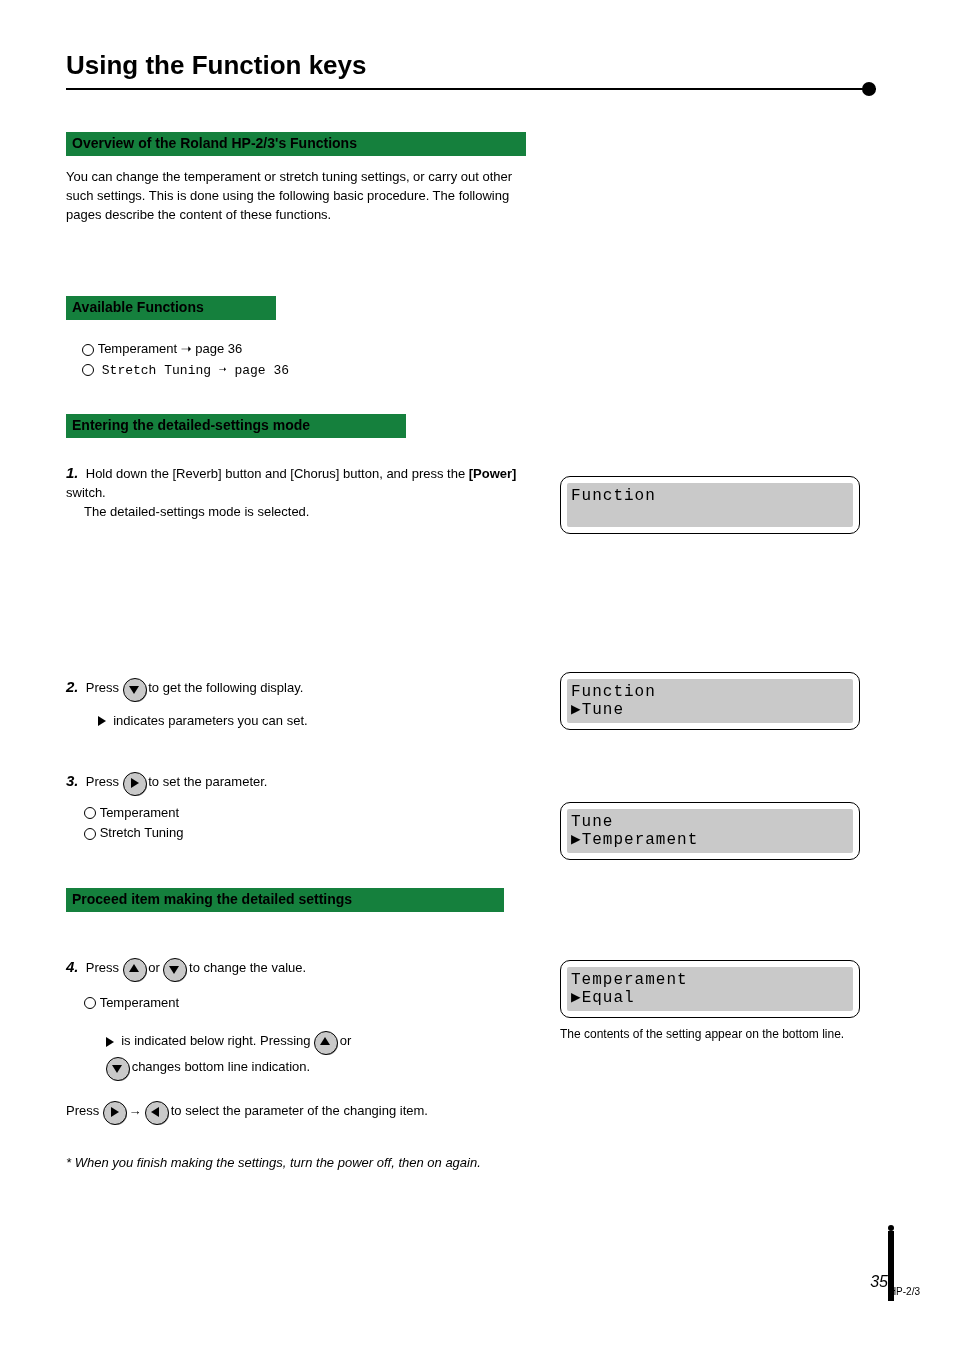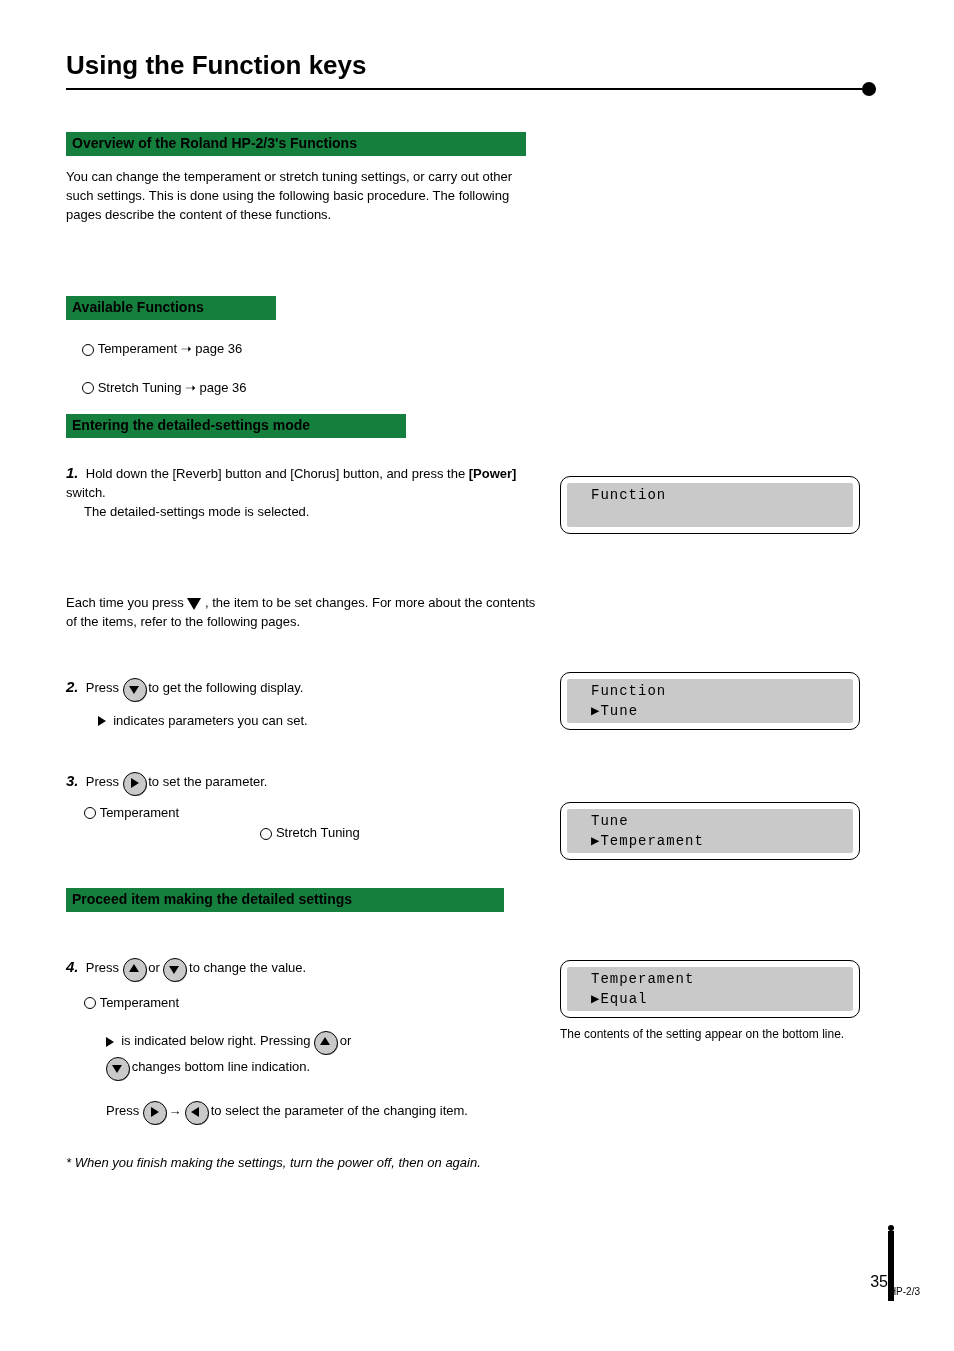--- a/index.html
+++ b/index.html
@@ -156,40 +156,41 @@
   }
   .lcd-inner {
     background: #c9c9c9;
     width: 100%;
     height: 100%;
     border-radius: 2px;
     position: relative;
   }
   .lcd-line1, .lcd-line2 {
     position: absolute;
-    left: 24px;
+    left: 4px;
     font-family: "Courier New", monospace;
-    font-size: 14px;
+    font-size: 16px;
     letter-spacing: 1px;
   }
   .lcd-line1 { top: 4px; }
   .lcd-line2 { bottom: 4px; }
   .right-body {
     position: absolute;
     left: 560px;
     width: 300px;
     font-size: 12px;
     line-height: 1.4;
   }
   .step-row { position: absolute; left: 66px; }
   .pagenum {
     position: absolute;
     right: 66px;
     bottom: 60px;
     font-size: 16px;
+    font-style: italic;
   }
   .thumb-tab {
     position: absolute;
     right: 60px;
     bottom: 50px;
     width: 6px;
     height: 70px;
     background: #000;
   }
   .thumb-tab::before {
@@ -223,21 +224,21 @@
   </div>
   <div class="body" style="position:absolute; top:168px; left:66px; width:460px;">You can change the temperament or stretch tuning settings, or carry out other such settings. This is done using the following basic procedure. The following pages describe the content of these functions.</div>
 
   <div class="section" style="top:296px;">
     <div class="sec-bar" style="width:210px;">
       <div class="sec-label" style="left:6px;">Available Functions</div>
     </div>
   </div>
   <div style="position:absolute; top:340px; left:82px;" class="body">
     <div><span class="circ"></span>&nbsp;<span>Temperament ➝ page 36</span></div>
-    <div style="margin-top:20px;"><span class="circ"></span>&nbsp;<span>Stretch Tuning ➝ page 36</span></div>
+    <div style="margin-top:3px;font-family:Liberation Mono, monospace;"><span class="circ"></span>&nbsp;<span>Stretch Tuning ➝ page 36</span></div>
   </div>
 
   <div class="section" style="top:414px;">
     <div class="sec-bar" style="width:340px;">
       <div class="sec-label" style="left:6px;">Entering the detailed-settings mode</div>
     </div>
   </div>
   <div class="step-row body" style="top:462px; width:470px;">
     <span class="bullet-num">1.</span>
     &nbsp;<span>Hold down the [Reverb] button and [Chorus] button, and press the </span>
@@ -246,25 +247,20 @@
     <div style="margin-top:0; margin-left:18px;">The detailed-settings mode is selected.</div>
   </div>
 
   <div class="lcd" style="top:476px;">
     <div class="lcd-inner">
       <div class="lcd-line1">Function</div>
       <div class="lcd-line2"></div>
     </div>
   </div>
 
-  <div class="body" style="position:absolute; top:594px; left:66px; width:470px;">
-    <span>Each time you press </span>
-    <span class="tri-down"></span>
-    <span>, the item to be set changes. For more about the contents of the items, refer to the following pages.</span>
-  </div>
 
   <div class="step-row body" style="top:676px; width:470px;">
     <span class="bullet-num">2.</span>
     &nbsp;<span>Press </span>
     <span class="btn"><span class="shadow"></span><span class="face"></span><span class="glyph down"></span></span>
     <span> to get the following display.</span>
     <div style="margin-top:12px; margin-left:32px;">
       <span class="tri-right-sm"></span>
       &nbsp;<span>indicates parameters you can set.</span>
     </div>
@@ -276,21 +272,21 @@
     </div>
   </div>
 
   <div class="step-row body" style="top:770px; width:470px;">
     <span class="bullet-num">3.</span>
     &nbsp;<span>Press </span>
     <span class="btn"><span class="shadow"></span><span class="face"></span><span class="glyph right"></span></span>
     <span> to set the parameter.</span>
     <div style="margin-top:10px; margin-left:18px;">
       <div><span class="circ"></span>&nbsp;<span>Temperament</span></div>
-      <div style="margin-top:2px;text-align:center;"><span class="circ"></span>&nbsp;<span>Stretch Tuning</span></div>
+      <div style="margin-top:2px;"><span class="circ"></span>&nbsp;<span>Stretch Tuning</span></div>
     </div>
   </div>
   <div class="lcd" style="top:802px;">
     <div class="lcd-inner">
       <div class="lcd-line1"> Tune</div>
       <div class="lcd-line2">▶Temperament</div>
     </div>
   </div>
 
   <div class="section" style="top:888px;">
@@ -314,21 +310,21 @@
     <div style="margin-top:16px; margin-left:40px; line-height:2;">
       <span class="tri-right-sm"></span>
       &nbsp;<span>is indicated below right. Pressing </span>
       <span class="btn"><span class="shadow"></span><span class="face"></span><span class="glyph up"></span></span>
       <span> or </span>
       <br>
       <span class="btn"><span class="shadow"></span><span class="face"></span><span class="glyph down"></span></span>
       <span> changes bottom line indication.</span>
     </div>
 
-    <div style="margin-top:18px; margin-left:40px; line-height:2;">
+    <div style="margin-top:18px; line-height:2;">
       <span>Press </span>
       <span class="btn"><span class="shadow"></span><span class="face"></span><span class="glyph right"></span></span>
       <span> → </span>
       <span class="btn"><span class="shadow"></span><span class="face"></span><span class="glyph left"></span></span>
       <span> to select the parameter of the changing item.</span>
     </div>
 
     <div style="margin-top:30px; margin-left:0; font-style:italic;">* When you finish making the settings, turn the power off, then on again.</div>
   </div>
 

